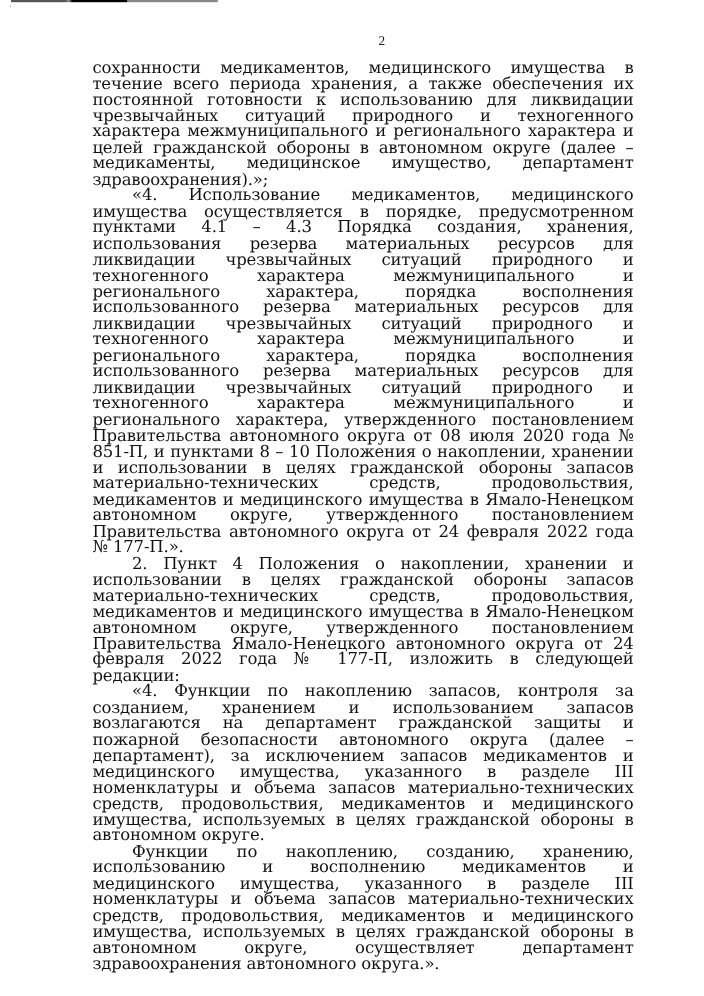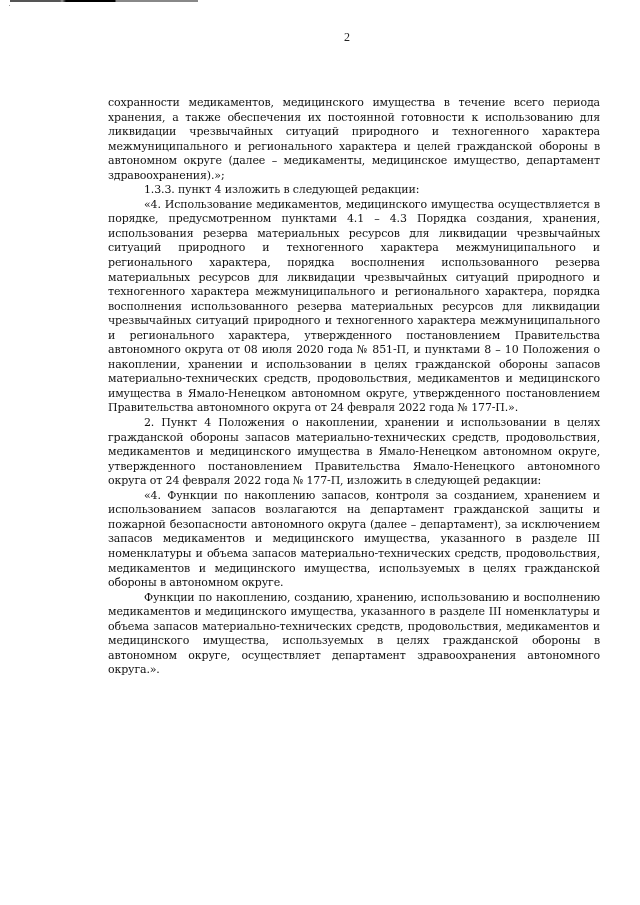--- a/index.html
+++ b/index.html
@@ -7,35 +7,34 @@
   .scan-line {
     position: absolute; left: 10px; top: 0; width: 188px; height: 2px;
     background: linear-gradient(to right, #555 0, #555 50px, #999 52px, #000 56px, #000 105px, #888 106px, #888 196px);
   }
   .scan-dot { position: absolute; left: 9px; top: 5px; width: 1px; height: 1px; background: #999; }
   .page-number {
     position: absolute; left: 0; width: 694px; top: 30px; text-align: center;
     font-family: "Liberation Serif", serif; font-size: 12px; color: #222;
   }
   .content {
-    position: absolute; left: 108px; top: 54px; width: 492px;
-    font-family: "DejaVu Serif", serif; font-size: 11px; line-height: 14.55px;
-    color: #111; letter-spacing: -0.15px; margin-top: 42px;
+    position: absolute; left: 84px; top: 54px; width: 492px;
+    font-family: "DejaVu Serif", serif; font-size: 15px; line-height: 14.55px;
+    color: #111; letter-spacing: -0.15px;
   }
   .content p { margin: 0; text-align: justify; text-align-last: auto; }
   .content p.indent { text-indent: 36px; }
 </style>
 </head>
 <body>
 
 <div class="scan-line"></div>
 <div class="scan-dot"></div>
 
 <div class="page-number">2</div>
 
 <div class="content">
   <p>сохранности медикаментов, медицинского имущества в течение всего периода хранения, а также обеспечения их постоянной готовности к использованию для ликвидации чрезвычайных ситуаций природного и техногенного характера межмуниципального и регионального характера и целей гражданской обороны в автономном округе (далее – медикаменты, медицинское имущество, департамент здравоохранения).»;</p>
-  <p class="indent">1.3.3. пункт 4 изложить в следующей редакции:</p>
   <p class="indent">«4. Использование медикаментов, медицинского имущества осуществляется в порядке, предусмотренном пунктами 4.1 – 4.3 Порядка создания, хранения, использования резерва материальных ресурсов для ликвидации чрезвычайных ситуаций природного и техногенного характера межмуниципального и регионального характера, порядка восполнения использованного резерва материальных ресурсов для ликвидации чрезвычайных ситуаций природного и техногенного характера межмуниципального и регионального характера, порядка восполнения использованного резерва материальных ресурсов для ликвидации чрезвычайных ситуаций природного и техногенного характера межмуниципального и регионального характера, утвержденного постановлением Правительства автономного округа от 08 июля 2020 года № 851-П, и пунктами 8 – 10 Положения о накоплении, хранении и использовании в целях гражданской обороны запасов материально-технических средств, продовольствия, медикаментов и медицинского имущества в Ямало-Ненецком автономном округе, утвержденного постановлением Правительства автономного округа от 24 февраля 2022 года № 177-П.».</p>
   <p class="indent">2. Пункт 4 Положения о накоплении, хранении и использовании в целях гражданской обороны запасов материально-технических средств, продовольствия, медикаментов и медицинского имущества в Ямало-Ненецком автономном округе, утвержденного постановлением Правительства Ямало-Ненецкого автономного округа от 24 февраля 2022 года № 177-П, изложить в следующей редакции:</p>
   <p class="indent">«4. Функции по накоплению запасов, контроля за созданием, хранением и использованием запасов возлагаются на департамент гражданской защиты и пожарной безопасности автономного округа (далее – департамент), за исключением запасов медикаментов и медицинского имущества, указанного в разделе III номенклатуры и объема запасов материально-технических средств, продовольствия, медикаментов и медицинского имущества, используемых в целях гражданской обороны в автономном округе.</p>
   <p class="indent">Функции по накоплению, созданию, хранению, использованию и восполнению медикаментов и медицинского имущества, указанного в разделе III номенклатуры и объема запасов материально-технических средств, продовольствия, медикаментов и медицинского имущества, используемых в целях гражданской обороны в автономном округе, осуществляет департамент здравоохранения автономного округа.».</p>
 </div>
 
 </body></html>

